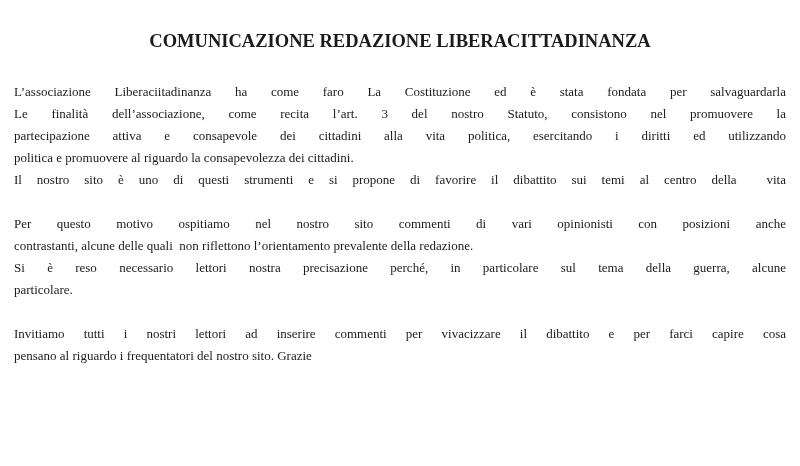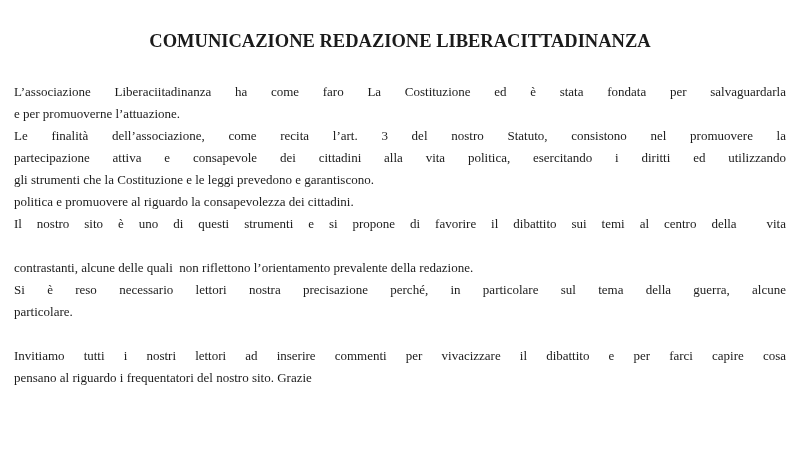--- a/index.html
+++ b/index.html
@@ -38,27 +38,26 @@
   }
   .gap { height: 22px; }
 </style>
 </head>
 <body style="background: rgb(255, 255, 255);">
 
 <div class="doc" style="color: rgb(27, 27, 27);">
   <h1 class="title">COMUNICAZIONE REDAZIONE LIBERACITTADINANZA</h1>
   <div>
       <div class="line j">L’associazione Liberaciitadinanza ha come faro La Costituzione ed è stata fondata per salvaguardarla</div>
-      <div class="line e">e per promuoverne l’attuazione.</div>
       <div class="line j">Le finalità dell’associazione, come recita l’art. 3 del nostro Statuto, consistono nel promuovere la</div>
       <div class="line j">partecipazione attiva e consapevole dei cittadini alla vita politica, esercitando i diritti ed utilizzando</div>
-      <div class="line e">gli strumenti che la Costituzione e le leggi prevedono e garantiscono.</div>
       <div class="line e">politica e promuovere al riguardo la consapevolezza dei cittadini.</div>
       <div class="line j">Il nostro sito è uno di questi strumenti e si propone di favorire il dibattito sui temi al centro della  vita</div>
       <div class="gap"></div>
+      <div class="line j">Per questo motivo ospitiamo nel nostro sito commenti di vari opinionisti con posizioni anche</div>
       <div class="line e">contrastanti, alcune delle quali  non riflettono l’orientamento prevalente della redazione.</div>
       <div class="line j">Si è reso necessario lettori nostra precisazione perché, in particolare sul tema della guerra, alcune</div>
       <div class="line e">particolare.</div>
       <div class="gap"></div>
       <div class="line j">Invitiamo tutti i nostri lettori ad inserire commenti per vivacizzare il dibattito e per farci capire cosa</div>
       <div class="line e">pensano al riguardo i frequentatori del nostro sito. Grazie</div>
     </div>
 </div>
 
 </body></html>

